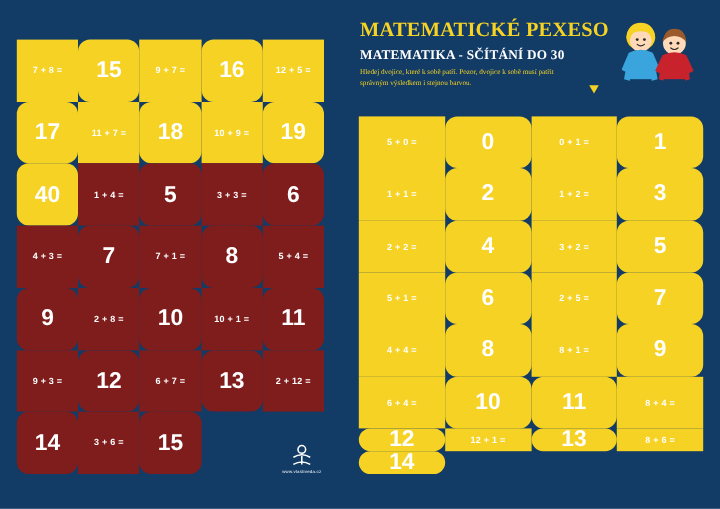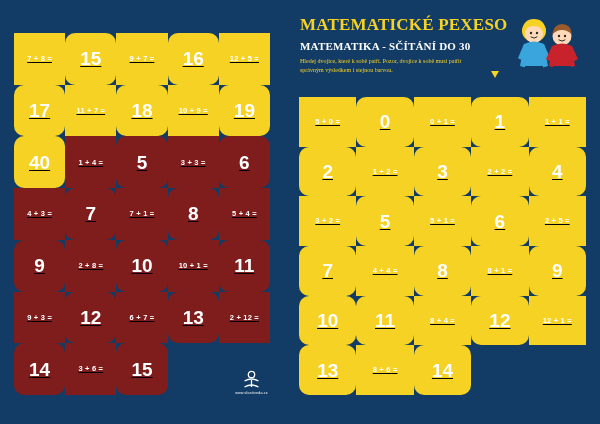--- a/index.html
+++ b/index.html
@@ -33,28 +33,27 @@
     left: 299px;
     top: 97px;
     width: 287px;
     height: 298px;
   }
   .grid {
     display: grid;
     width: 100%;
     height: 100%;
     gap: 0;
-    text-decoration: underline;
   }
   #left-grid {
     grid-template-columns: repeat(5, 1fr);
     grid-template-rows: repeat(7, 1fr);
   }
   #right-grid {
-    grid-template-columns: repeat(5, 1fr);
+    grid-template-columns: repeat(4, 1fr);
     grid-template-rows: repeat(6, 1fr);
   }
   .cell {
     display: flex;
     align-items: center;
     justify-content: center;
     color: #ffffff;
     line-height: 1;
     text-align: center;
     box-sizing: border-box;
@@ -233,20 +232,21 @@
         <div class="cell yellow expr">3 + 2 =</div>
         <div class="cell yellow num">5</div>
         <div class="cell yellow expr">5 + 1 =</div>
         <div class="cell yellow num">6</div>
         <div class="cell yellow expr">2 + 5 =</div>
         <div class="cell yellow num">7</div>
         <div class="cell yellow expr">4 + 4 =</div>
         <div class="cell yellow num">8</div>
         <div class="cell yellow expr">8 + 1 =</div>
         <div class="cell yellow num">9</div>
+        <div class="cell yellow expr">6 + 4 =</div>
         <div class="cell yellow num">10</div>
         <div class="cell yellow num">11</div>
         <div class="cell yellow expr">8 + 4 =</div>
         <div class="cell yellow num">12</div>
         <div class="cell yellow expr">12 + 1 =</div>
         <div class="cell yellow num">13</div>
         <div class="cell yellow expr">8 + 6 =</div>
         <div class="cell yellow num">14</div>
       </div>
   </div>

